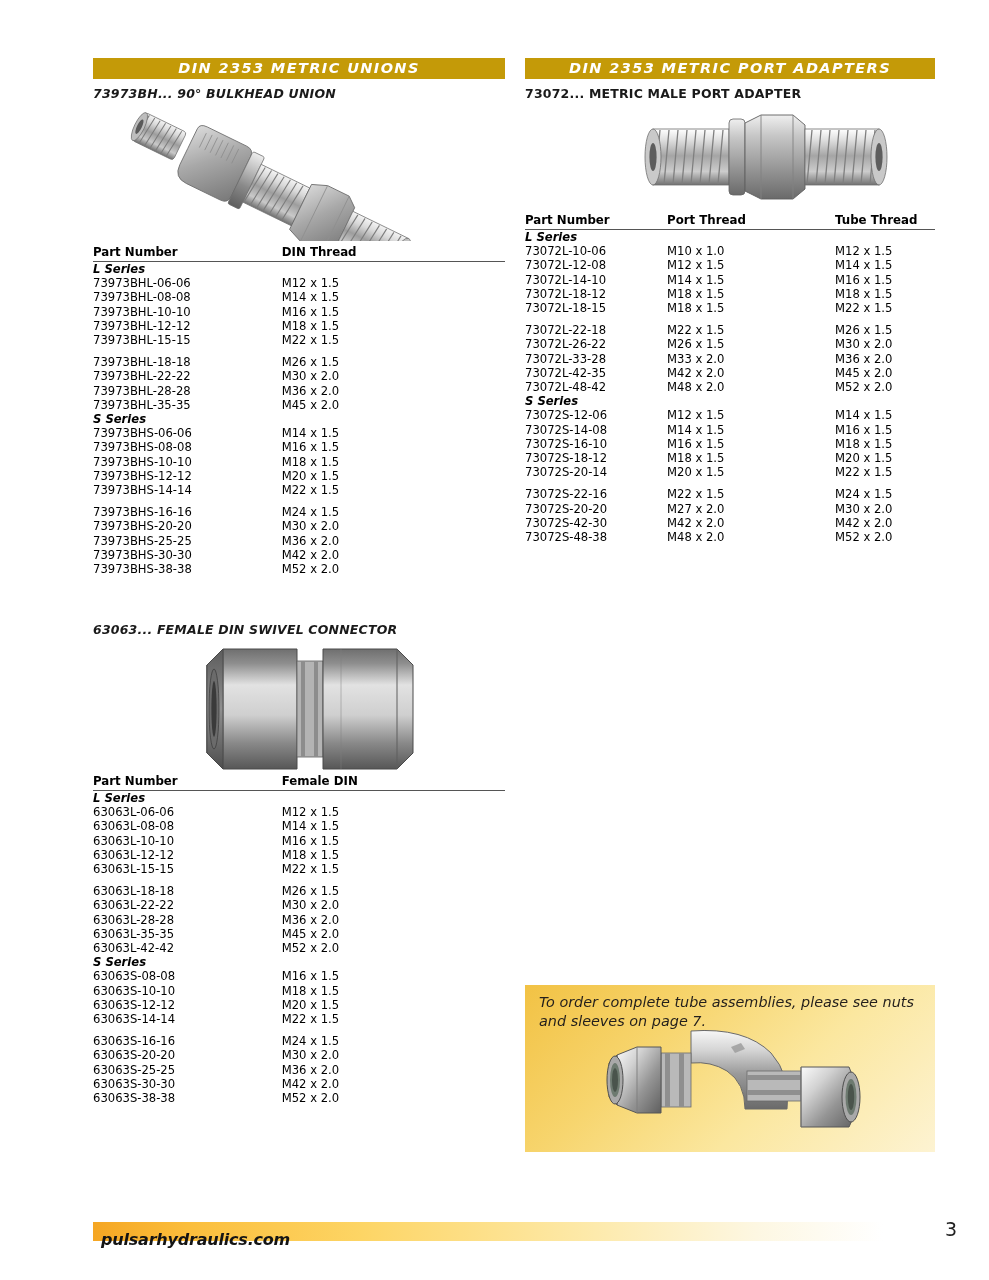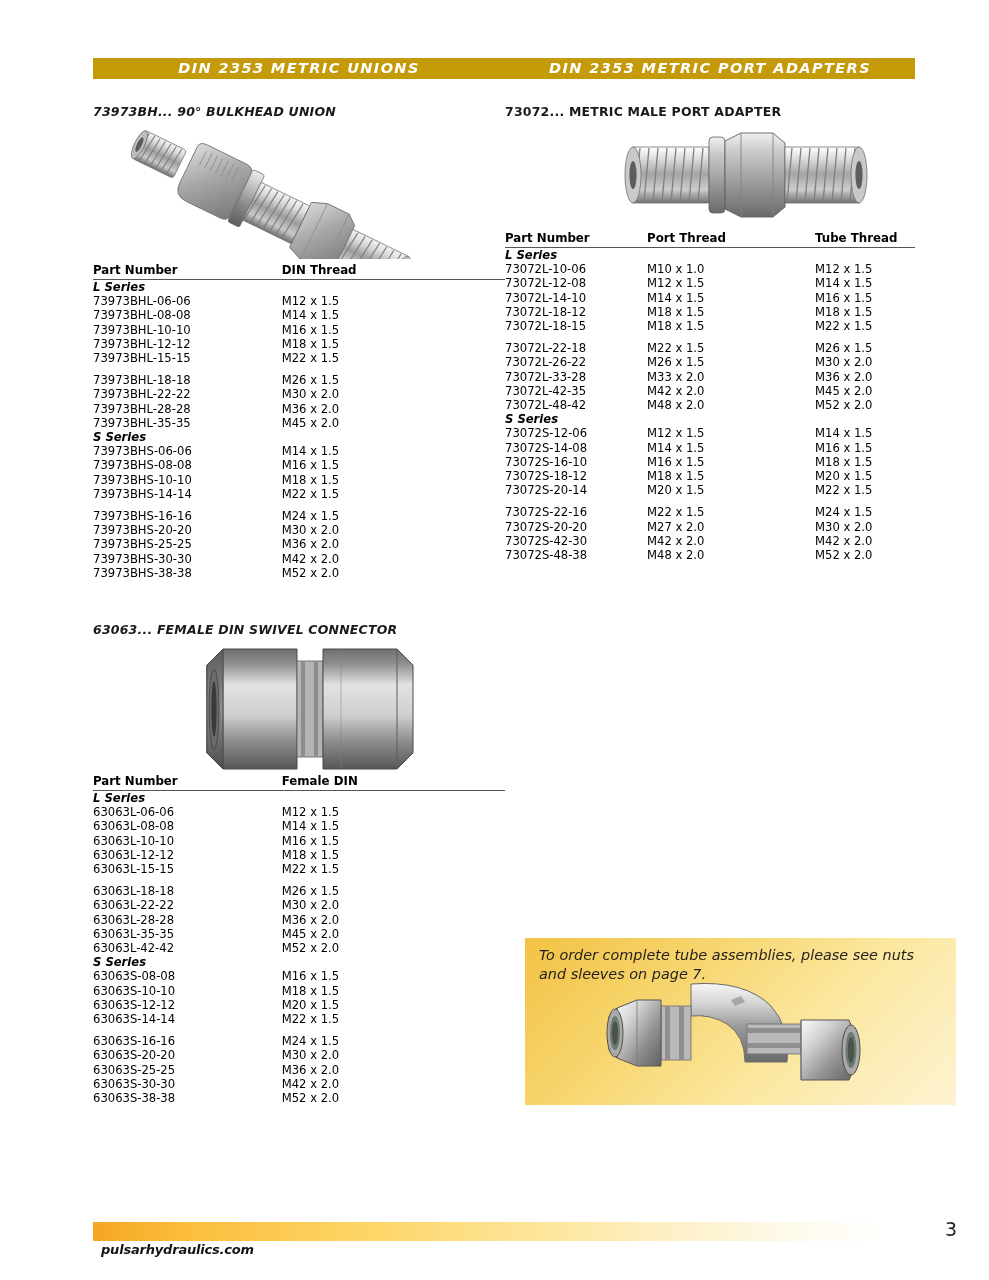--- a/index.html
+++ b/index.html
@@ -5,31 +5,31 @@
   html,body{margin:0;padding:0;}
   body{
     width:989px;height:1280px;background:#ffffff;
     font-family:"DejaVu Sans","Liberation Sans",sans-serif;
     color:#000;position:relative;overflow:hidden;
   }
   .page{position:absolute;inset:0;}
 
   
   .col-left{position:absolute;left:93px;top:58px;width:412px;}
-  .col-right{position:absolute;left:505px;top:58px;width:410px;}
+  .col-right{position:absolute;left:525px;top:58px;width:410px;}
 
   
   .banner{
     background:#c49a08;height:21px;line-height:21px;
     text-align:center;color:#ffffff;
     font-weight:bold;font-style:italic;font-size:14.5px;
     letter-spacing:1.4px;
   }
   .subtitle{
-    margin-top:25px;font-size:12.5px;font-weight:bold;
+    margin-top:7px;font-size:12.5px;font-weight:bold;
     letter-spacing:0.2px;color:#1a1a1a;
   }
   .subtitle.ital{font-style:italic;}
 
   
   .photo{position:relative;}
   .photo svg{display:block;}
 
   
   .spec{width:100%;border-collapse:collapse;font-size:11.6px;}
@@ -41,37 +41,36 @@
   .spec td{padding:0;line-height:14.2px;white-space:nowrap;vertical-align:top;}
   .spec tr.series td{font-style:italic;font-weight:bold;font-size:11.6px;padding-top:0px;}
   .spec tr.gap td{height:8px;line-height:8px;font-size:0;}
   .c-pn{width:142px;margin-top:20px;}
   .c-t1{width:168px;margin-top:40px;}
   .c-t2{width:auto;}
   .spec-left .c-pn{width:142px;}
 
   
   .notebox{
-    position:absolute;left:525px;top:938px;width:410px;height:167px;
+    position:absolute;left:525px;top:985px;width:410px;height:167px;
     background:linear-gradient(135deg,#f2c244 0%,#f7d56e 32%,#fbe79f 62%,#fdf3d2 100%);
     overflow:hidden;
-    padding-left:21px;
   }
   .notebox .note-text{
     position:absolute;left:14px;top:8px;width:382px;
     font-style:italic;font-size:14.4px;line-height:19px;color:#231f1c;
   }
   .notebox .note-photo{position:absolute;left:70px;top:28px;}
 
   
   .footer{position:absolute;left:93px;top:1222px;width:790px;height:19px;
     background:linear-gradient(90deg,#f5a623 0%,#fbbe3c 12%,#fdd565 34%,#fde9a8 62%,#fdf7e2 84%,#ffffff 100%);}
   .footer .url{
-    position:absolute;left:8px;top:20px;font-style:italic;font-weight:bold;
-    font-size:13px;color:#141414;letter-spacing:-0.2px;
+    position:absolute;left:8px;top:8px;font-style:italic;font-weight:bold;
+    font-size:16px;color:#141414;letter-spacing:-0.2px;
   }
   .pagenum{position:absolute;left:945px;top:1218px;font-size:19px;color:#222;}
 </style>
 </head>
 <body>
 
 <div class="page">
 
   <div class="col-left">
 
@@ -221,20 +220,24 @@
             <td>73973BHS-06-06</td>
             <td>M14 x 1.5</td>
           </tr>
         <tr>
             <td>73973BHS-08-08</td>
             <td>M16 x 1.5</td>
           </tr>
         <tr>
             <td>73973BHS-10-10</td>
             <td>M18 x 1.5</td>
+          </tr>
+        <tr>
+            <td>73973BHS-12-12</td>
+            <td>M20 x 1.5</td>
           </tr>
         <tr>
             <td>73973BHS-14-14</td>
             <td>M22 x 1.5</td>
           </tr>
         <tr class="gap">
             <td colspan="2"></td>
           </tr>
         <tr>
             <td>73973BHS-16-16</td>

